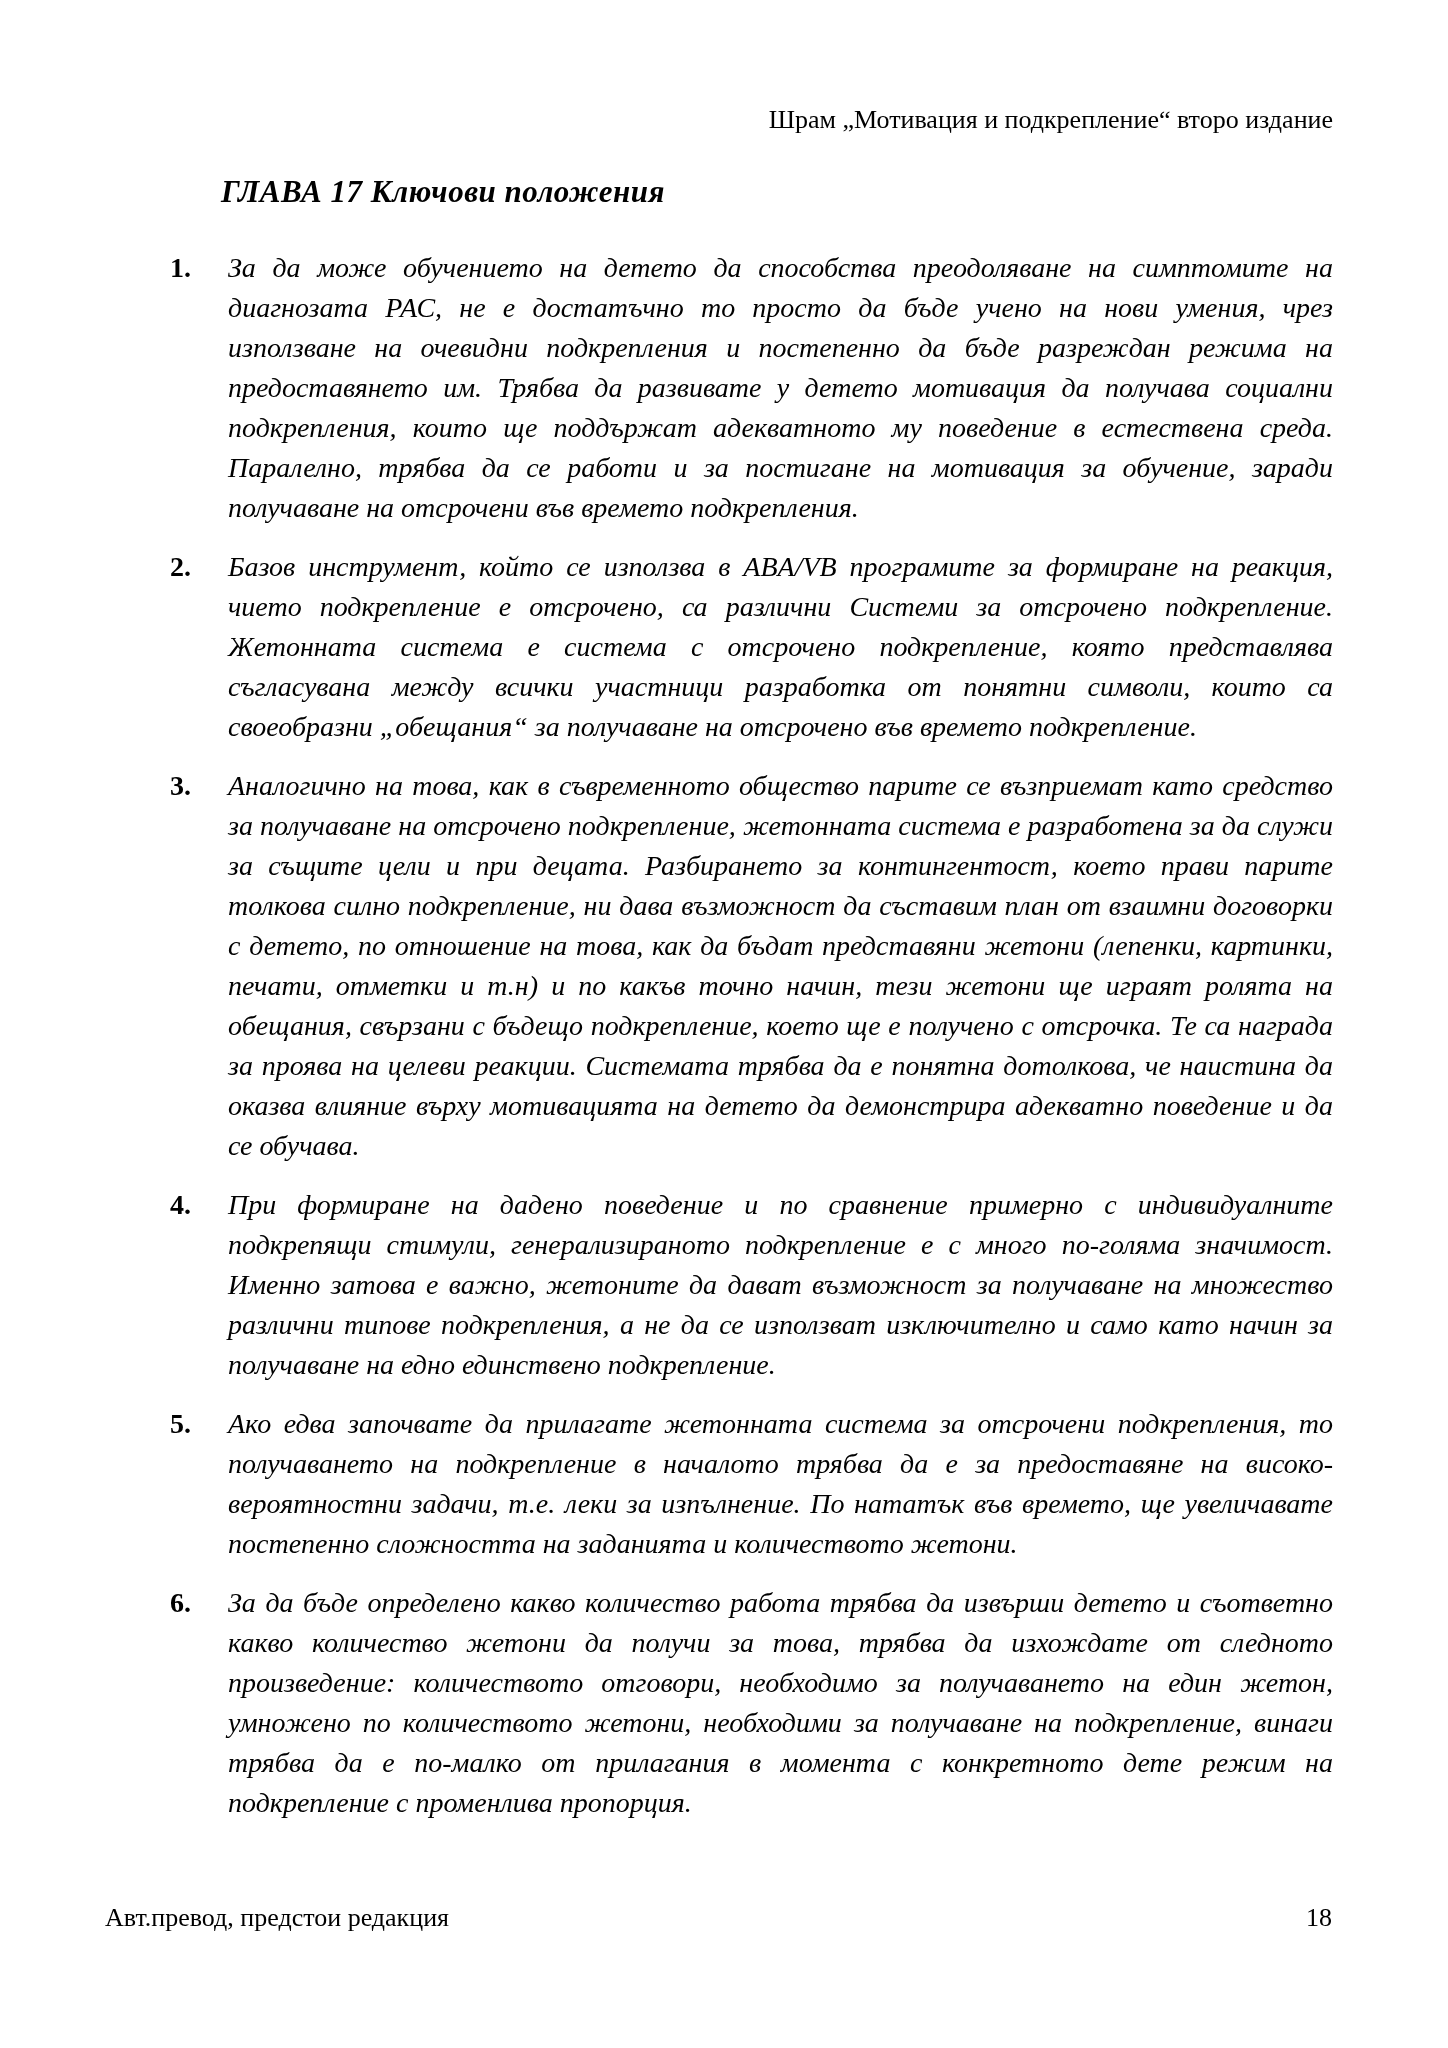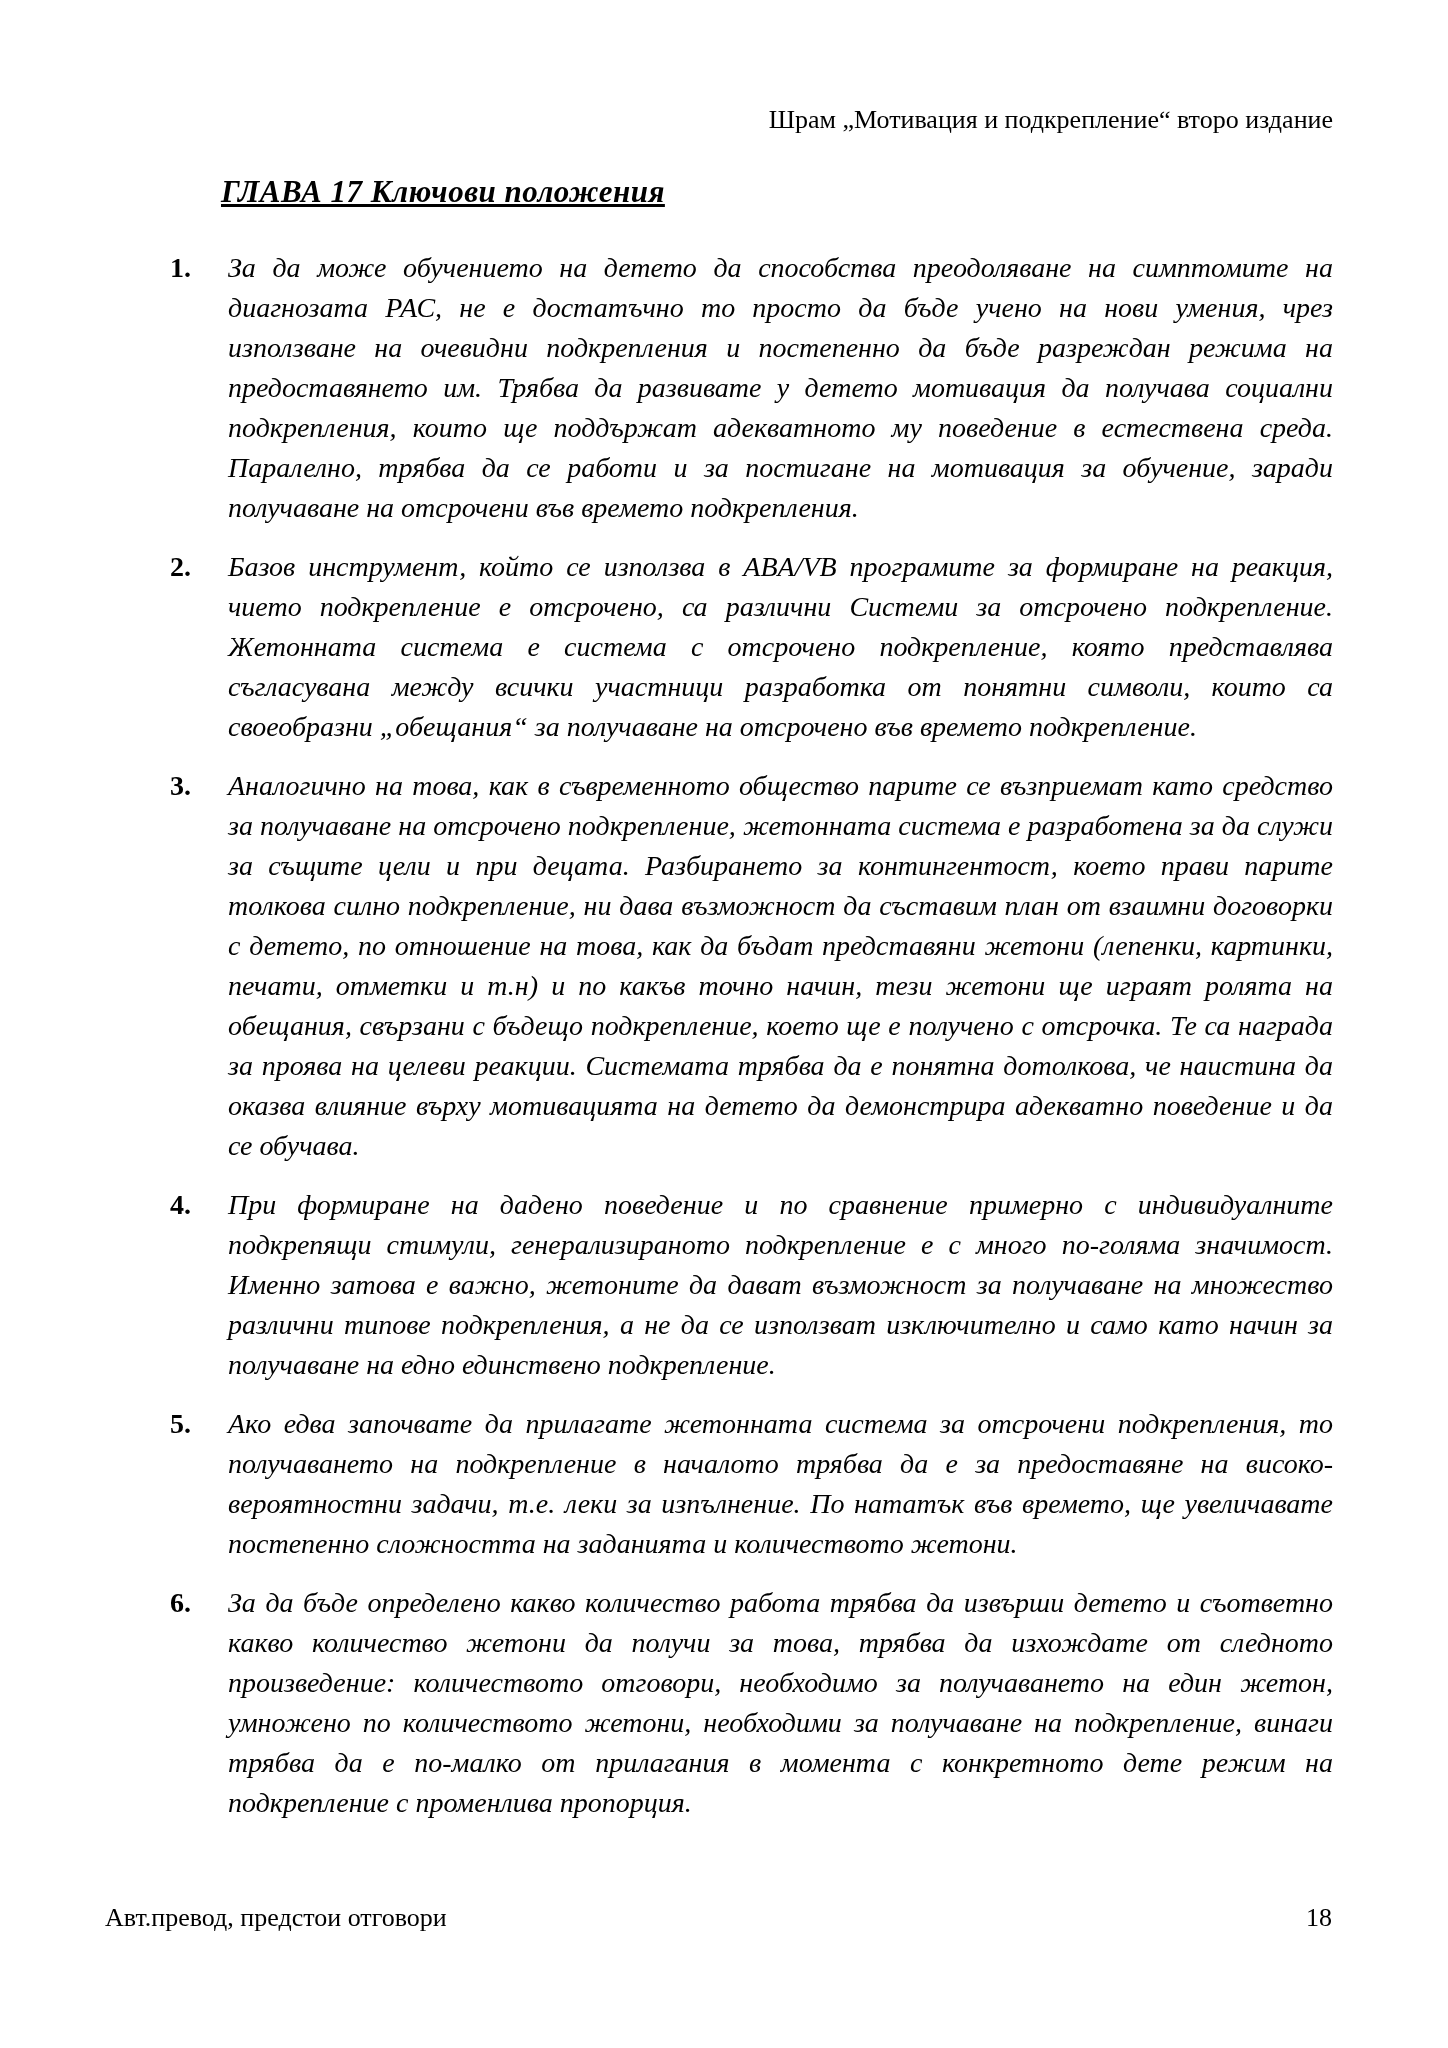--- a/index.html
+++ b/index.html
@@ -22,21 +22,20 @@
     text-align: right;
     font-size: 26px;
     line-height: 32px;
   }
   .chapter-title {
     position: absolute;
     top: 174px; left: 221px;
     font-size: 31px;
     font-weight: bold;
     font-style: italic;
-    text-decoration: underline;
     letter-spacing: 0.5px;
   }
   .key-points-list {
     position: absolute;
     top: 248px; left: 170px; width: 1163px;
   }
   .item { display: flex; margin-bottom: 19px; }
   .item-number {
     flex: 0 0 58px;
     width: 58px;
@@ -97,17 +96,17 @@
     </div>
 
     <div class="item">
       <div class="item-number">6.</div>
       <div class="item-text">За да бъде определено какво количество работа трябва да извърши детето и съответно какво количество жетони да получи за това, трябва да изхождате от следното произведение: количеството отговори, необходимо за получаването на един жетон, умножено по количеството жетони, необходими за получаване на подкрепление, винаги трябва да е по-малко от прилагания в момента с конкретното дете режим на подкрепление с променлива пропорция.</div>
     </div>
 
   </div>
 
   <div class="page-footer">
-    <span>Авт.превод, предстои отговори</span>
+    <span>Авт.превод, предстои редакция</span>
     <span>18</span>
   </div>
 
 </div>
 
 </body></html>

